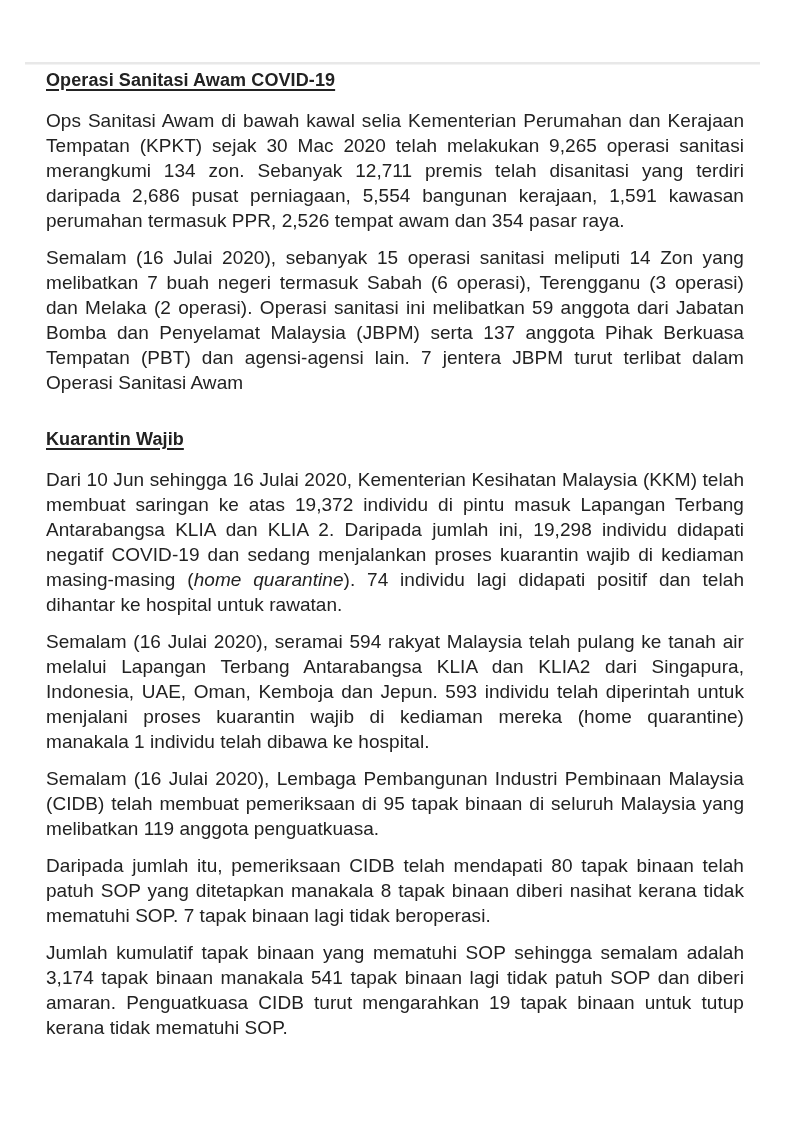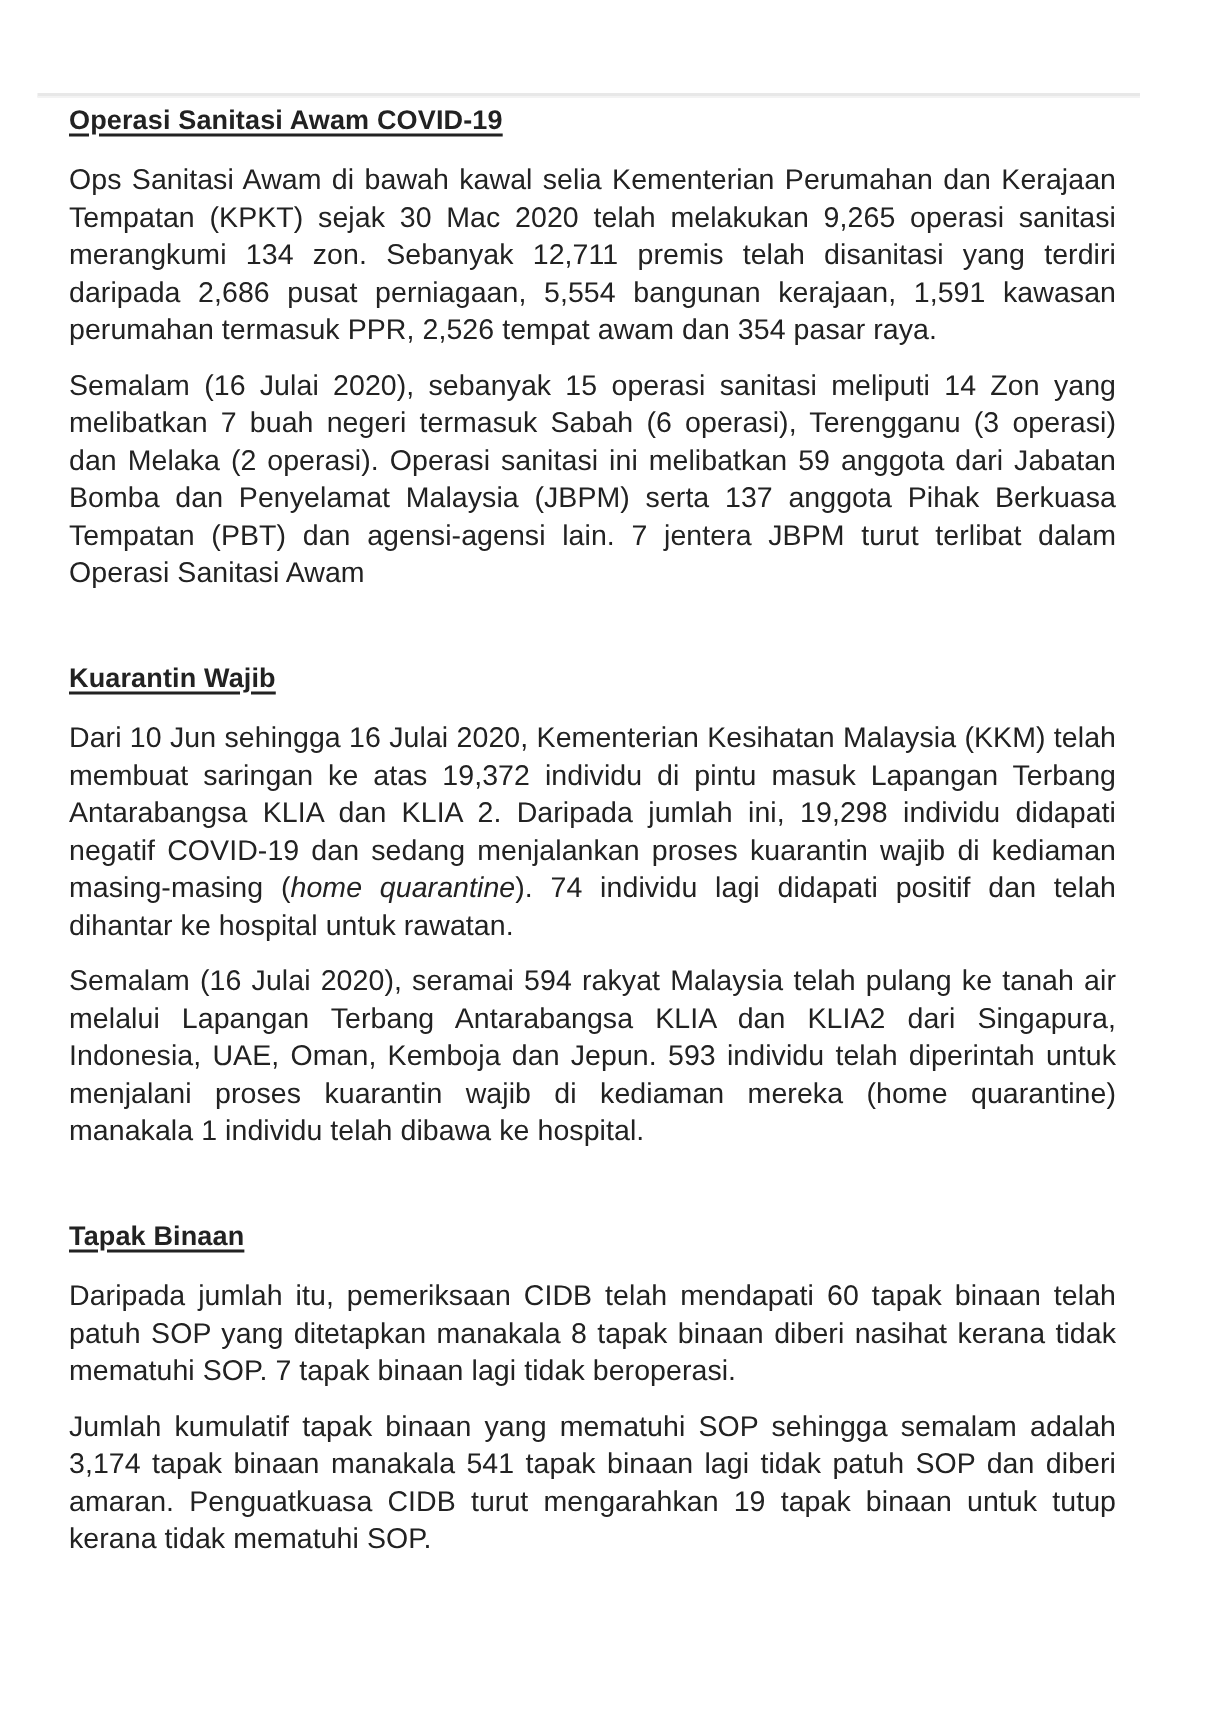--- a/index.html
+++ b/index.html
@@ -38,21 +38,21 @@
     font-size: 18px;
     line-height: 22px;
     font-weight: bold;
     margin: 5px 0 17px 0;
     text-decoration: underline;
     text-decoration-thickness: 2px;
     text-underline-offset: 3px;
     letter-spacing: 0.1px;
   }
   section + section > .doc-heading {
-    margin-top: 46px;
+    margin-top: 33px;
   }
   .doc-paragraph {
     font-size: 19px;
     line-height: 25px;
     margin: 0 0 12px 0;
     text-align: justify;
     letter-spacing: 0.05px;
   }
   .doc-paragraph em {
   }
@@ -71,19 +71,19 @@
       <p class="doc-paragraph">Semalam (16 Julai 2020), sebanyak 15 operasi sanitasi meliputi 14 Zon yang melibatkan 7 buah negeri termasuk Sabah (6 operasi), Terengganu (3 operasi) dan Melaka (2 operasi). Operasi sanitasi ini melibatkan 59 anggota dari Jabatan Bomba dan Penyelamat Malaysia (JBPM) serta 137 anggota Pihak Berkuasa Tempatan (PBT) dan agensi-agensi lain. 7 jentera JBPM turut terlibat dalam Operasi Sanitasi Awam</p>
     </section>
 
     <section>
       <h2 class="doc-heading">Kuarantin Wajib</h2>
       <p class="doc-paragraph"><span>Dari 10 Jun sehingga 16 Julai 2020, Kementerian Kesihatan Malaysia (KKM) telah membuat saringan ke atas 19,372 individu di pintu masuk Lapangan Terbang Antarabangsa KLIA dan KLIA 2. Daripada jumlah ini, 19,298 individu didapati negatif COVID-19 dan sedang menjalankan proses kuarantin wajib di kediaman masing-masing (</span><em>home quarantine</em><span>). 74 individu lagi didapati positif dan telah dihantar ke hospital untuk rawatan.</span></p>
       <p class="doc-paragraph">Semalam (16 Julai 2020), seramai 594 rakyat Malaysia telah pulang ke tanah air melalui Lapangan Terbang Antarabangsa KLIA dan KLIA2 dari Singapura, Indonesia, UAE, Oman, Kemboja dan Jepun. 593 individu telah diperintah untuk menjalani proses kuarantin wajib di kediaman mereka (home quarantine) manakala 1 individu telah dibawa ke hospital.</p>
     </section>
 
     <section>
-      <h2 class="doc-heading">Tapak Binaan</h2>
-      <p class="doc-paragraph">Daripada jumlah itu, pemeriksaan CIDB telah mendapati 60 tapak binaan telah patuh SOP yang ditetapkan manakala 8 tapak binaan diberi nasihat kerana tidak mematuhi SOP. 7 tapak binaan lagi tidak beroperasi.</p>
+      <p class="doc-paragraph">Semalam (16 Julai 2020), Lembaga Pembangunan Industri Pembinaan Malaysia (CIDB) telah membuat pemeriksaan di 95 tapak binaan di seluruh Malaysia yang melibatkan 119 anggota penguatkuasa.</p>
+      <p class="doc-paragraph">Daripada jumlah itu, pemeriksaan CIDB telah mendapati 80 tapak binaan telah patuh SOP yang ditetapkan manakala 8 tapak binaan diberi nasihat kerana tidak mematuhi SOP. 7 tapak binaan lagi tidak beroperasi.</p>
       <p class="doc-paragraph">Jumlah kumulatif tapak binaan yang mematuhi SOP sehingga semalam adalah 3,174 tapak binaan manakala 541 tapak binaan lagi tidak patuh SOP dan diberi amaran. Penguatkuasa CIDB turut mengarahkan 19 tapak binaan untuk tutup kerana tidak mematuhi SOP.</p>
     </section>
 
   </div>
 </div>
 
 </body></html>

